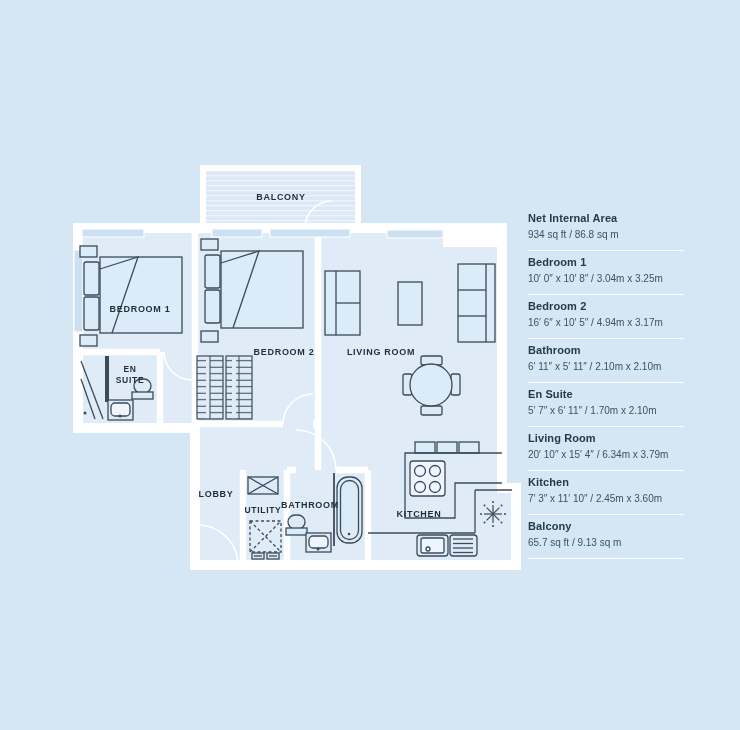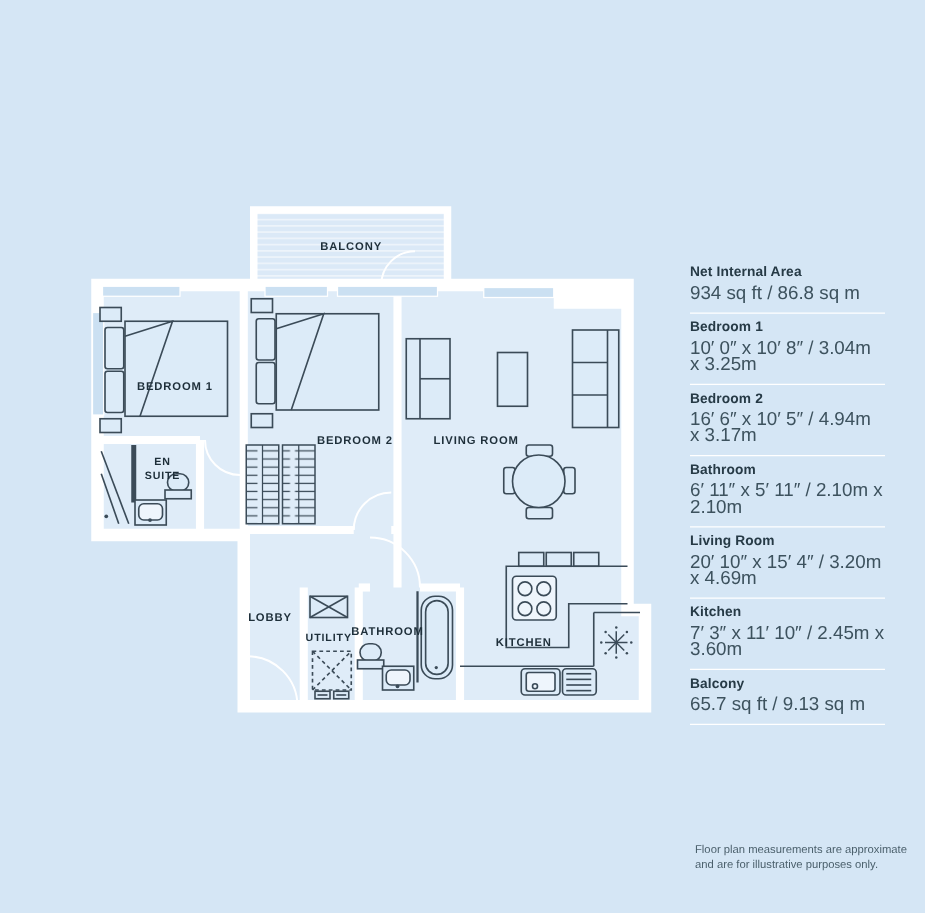--- a/index.html
+++ b/index.html
@@ -19,24 +19,24 @@
   
   .f  {fill:#dcebf8;stroke:#3b4b58;stroke-width:1.3}
   .fl {fill:none;stroke:#3b4b58;stroke-width:1.3}
   .fw {fill:#eef5fc;stroke:#3b4b58;stroke-width:1.3}
   .dk {stroke:#3b4b58}
   .w  {stroke:#ffffff;fill:none}
   .arc{fill:none;stroke:#ffffff;stroke-width:1.6}
   .win{fill:#cbe0f2;stroke:#ffffff;stroke-width:1}
 
   
-  .sidebar{position:absolute;left:552px;top:207px;width:156px}
+  .sidebar{position:absolute;left:528px;top:207px;width:156px}
   .item{border-bottom:1.5px solid #ffffff;padding:5px 0 9px 0}
   .item .lbl{font-size:11px;font-weight:bold;color:#263a46;line-height:13px;letter-spacing:.1px}
-  .item .val{font-size:15px;color:#3d525e;line-height:13px;margin-top:3px}
+  .item .val{font-size:10px;color:#3d525e;line-height:13px;margin-top:3px}
   .footer{position:absolute;left:556px;top:674px;width:178px;
           font-size:9px;color:#4a5f6b;line-height:11.5px}
 </style>
 </head>
 <body>
 
 <div class="stage">
 
   <svg width="740" height="730" viewBox="0 0 740 730">
     <defs>
@@ -244,31 +244,31 @@
     </div>
     <div class="item">
       <div class="lbl">Bedroom 2</div>
       <div class="val">16′ 6″ x 10′ 5″ / 4.94m x 3.17m</div>
     </div>
     <div class="item">
       <div class="lbl">Bathroom</div>
       <div class="val">6′ 11″ x 5′ 11″ / 2.10m x 2.10m</div>
     </div>
     <div class="item">
+      <div class="lbl">En Suite</div>
+      <div class="val">5′ 7″ x 6′ 11″ / 1.70m x 2.10m</div>
+    </div>
+    <div class="item">
       <div class="lbl">Living Room</div>
-      <div class="val">20′ 10″ x 15′ 4″ / 3.20m x 4.69m</div>
+      <div class="val">20′ 10″ x 15′ 4″ / 6.34m x 3.79m</div>
     </div>
     <div class="item">
       <div class="lbl">Kitchen</div>
       <div class="val">7′ 3″ x 11′ 10″ / 2.45m x 3.60m</div>
     </div>
     <div class="item">
       <div class="lbl">Balcony</div>
       <div class="val">65.7 sq ft / 9.13 sq m</div>
     </div>
   </div>
 
-  <div class="footer">
-    <span>Floor plan measurements are approximate</span><br>
-    <span>and are for illustrative purposes only.</span>
-  </div>
 
 </div>
 
 </body></html>

